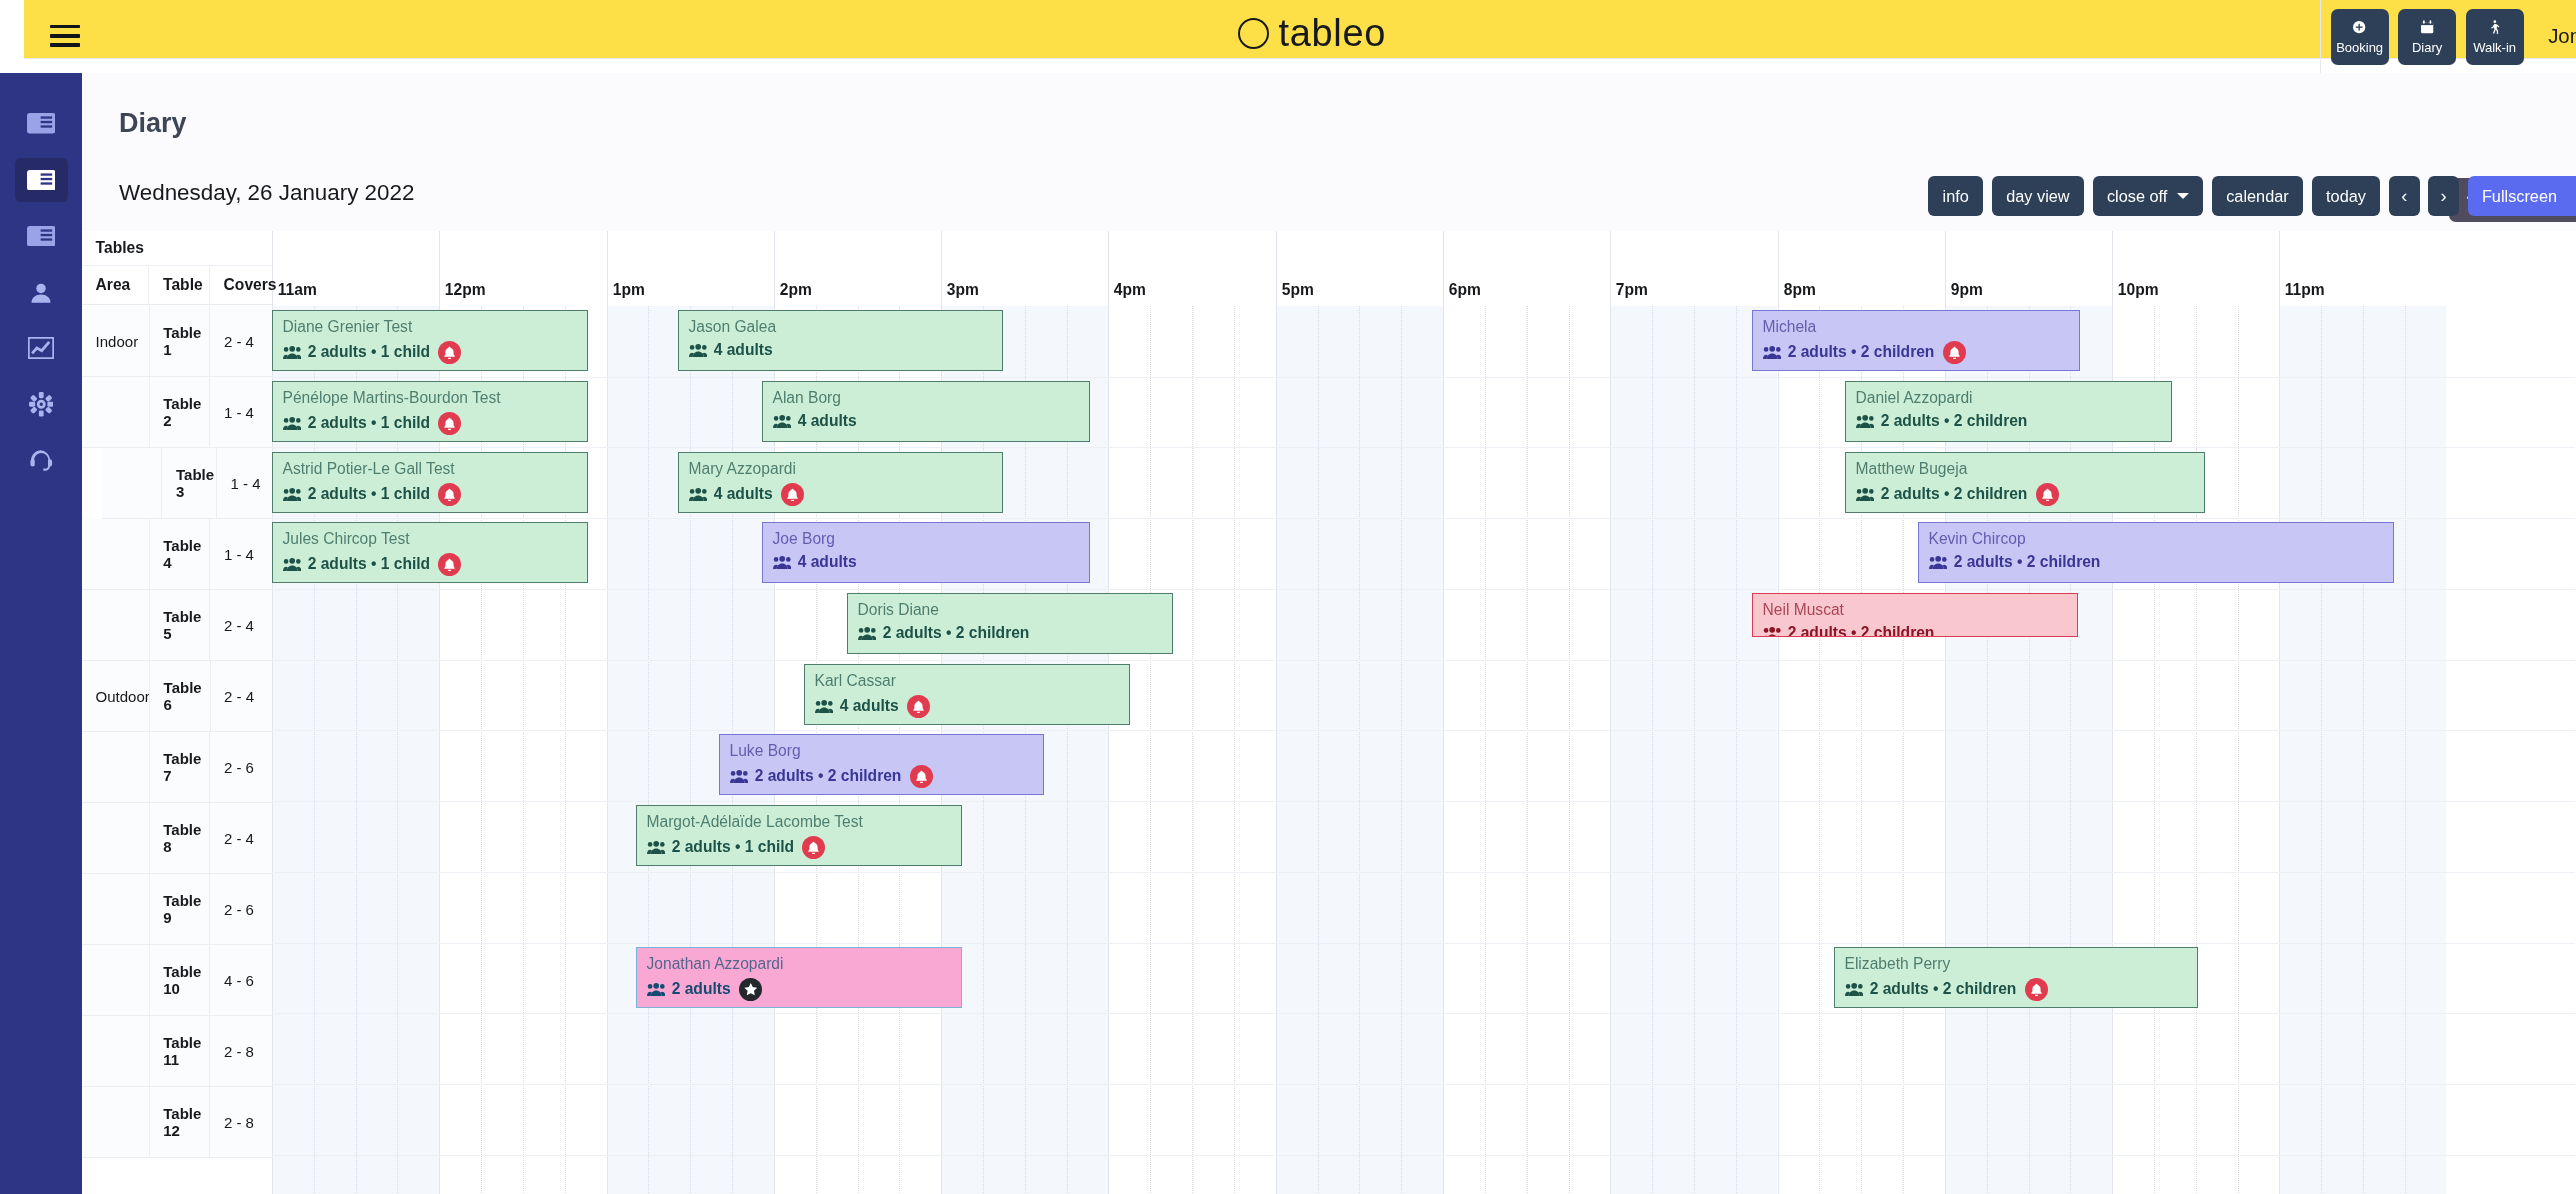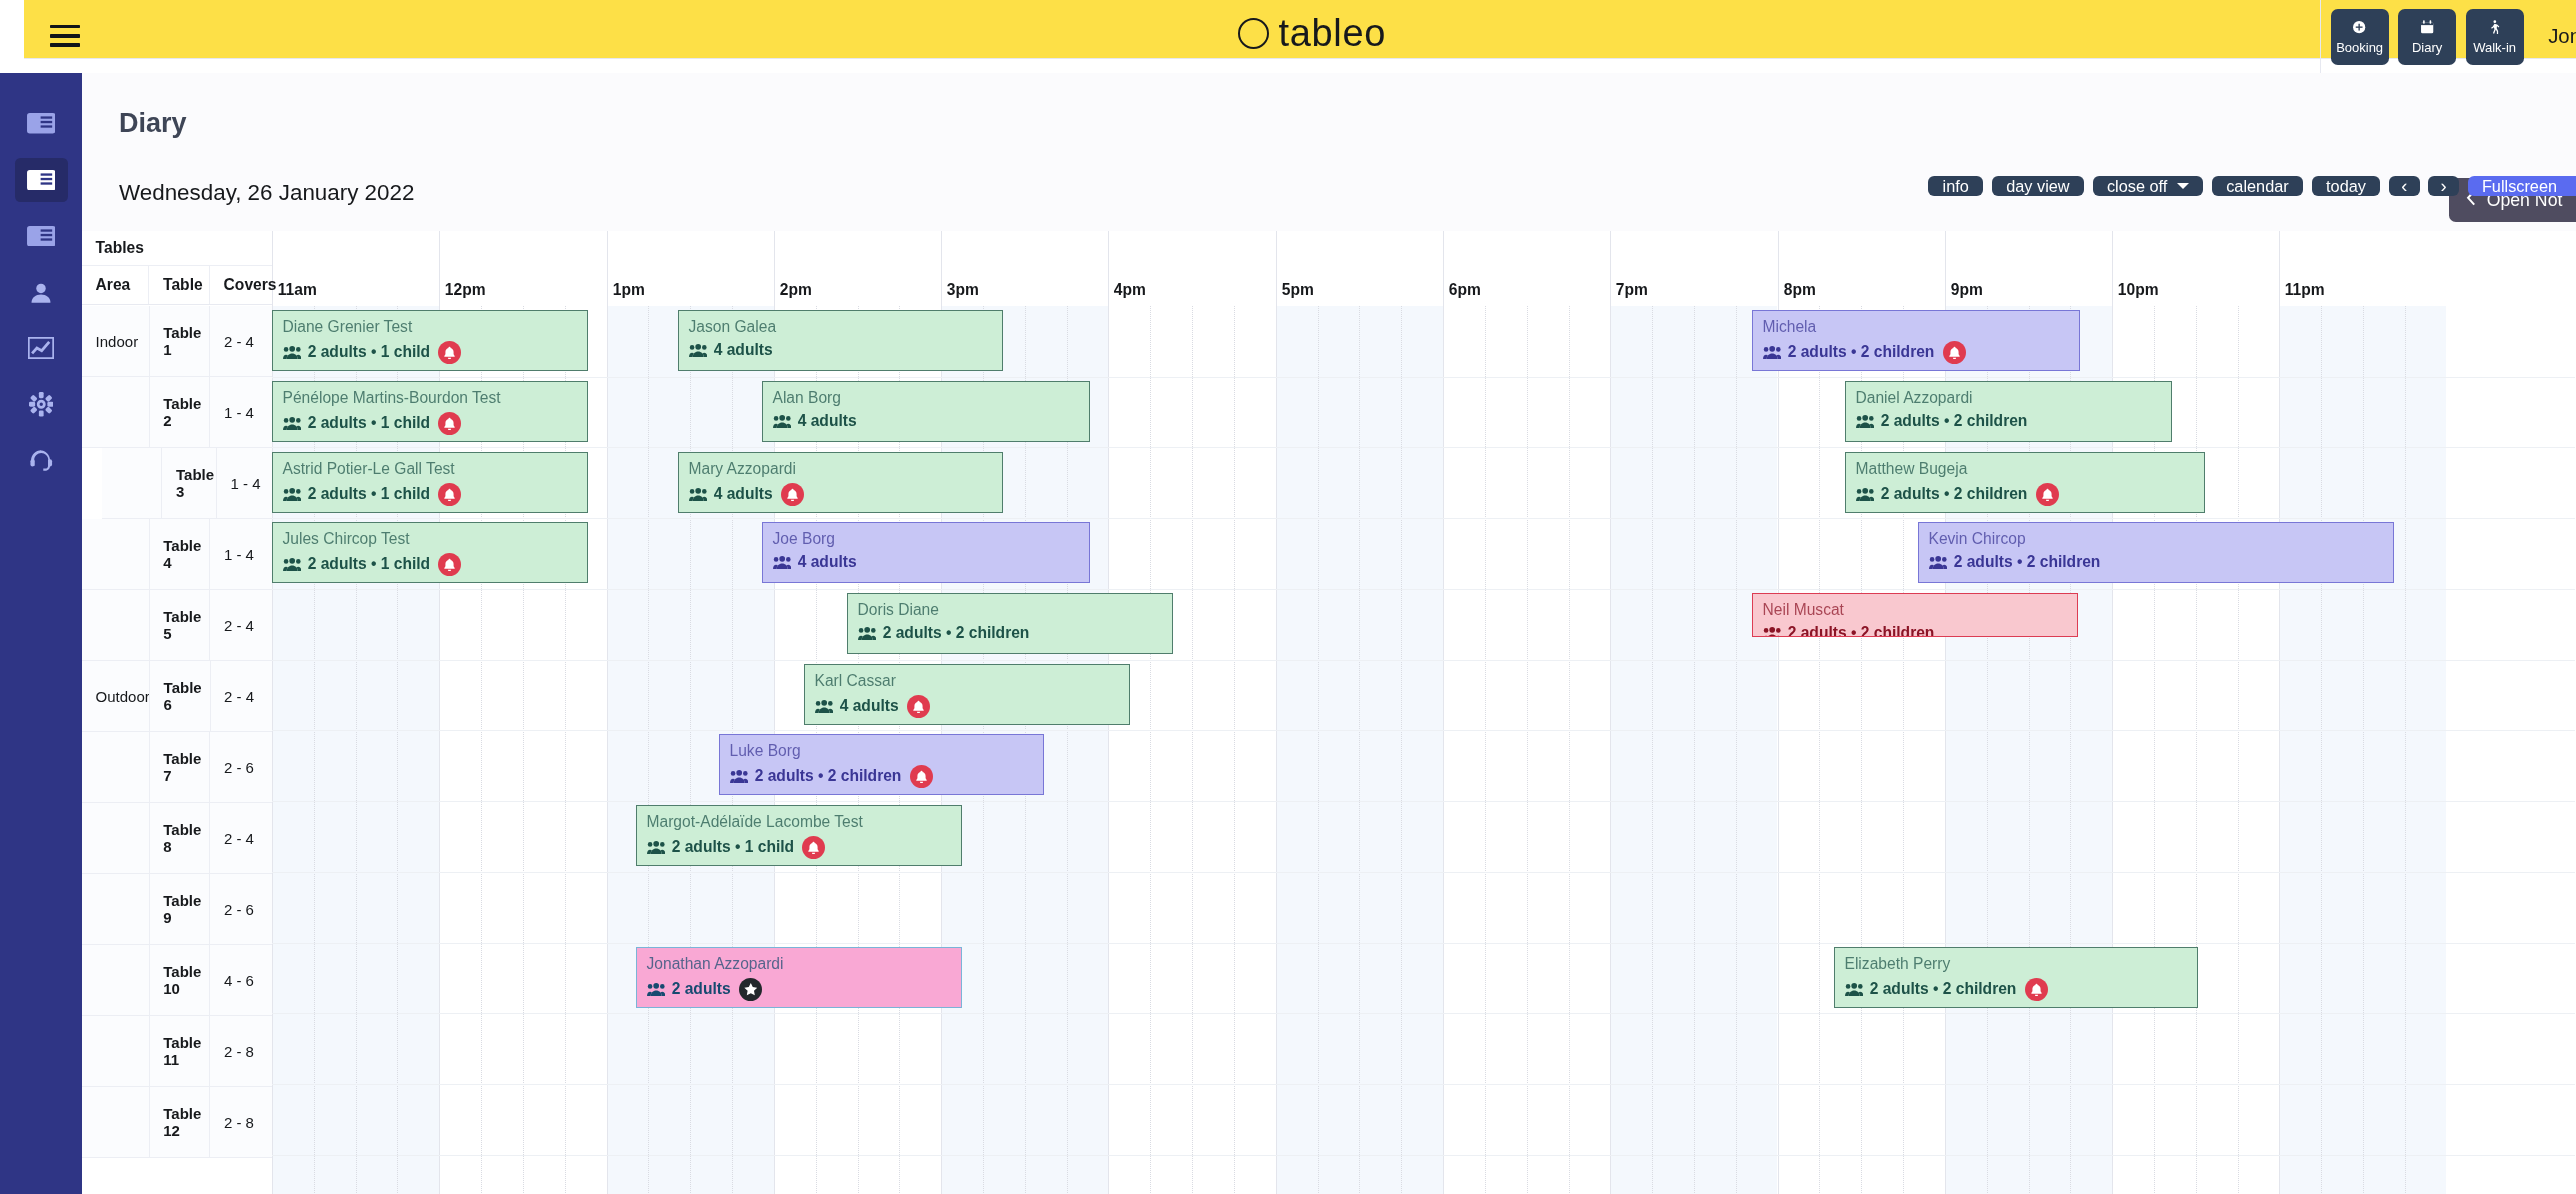--- a/index.html
+++ b/index.html
@@ -93,21 +93,21 @@
   #date-label {
     position: absolute; left: 37px; top: 11.6px;
     font-size: 22.4px; color: #17191c;
   }
   #toolbar {
     position: absolute; right: 0px; top: 8.2px;
     display: flex; align-items: center; gap: 8.8px;
   }
   .tb {
     background: #2e4058; color: #fff; border: none; border-radius: 6.1px;
-    height: 20px; padding: 0 14.3px; font-size: 16.3px; cursor: pointer;
+    height: 40px; padding: 0 14.3px; font-size: 16.3px; cursor: pointer;
     font-family: "Liberation Sans", sans-serif;
     display: flex; align-items: center; gap: 9.5px; white-space: nowrap; text-align: center;
   }
   .tb.arrow { padding: 0 12.2px; font-size: 18.4px; }
   .tb.primary { background: #5a6bf0; border-radius: 6.1px 0 0 6.1px; padding-right: 19px;}
   .caret { width:0;height:0;border-left:6.1px solid transparent;border-right:6.1px solid transparent;border-top:6.8px solid #fff; display:inline-block;}
 
   
   #grid-wrap {
     position: absolute; left: 0; top: 158px; width: 2494px; height: 964px;

